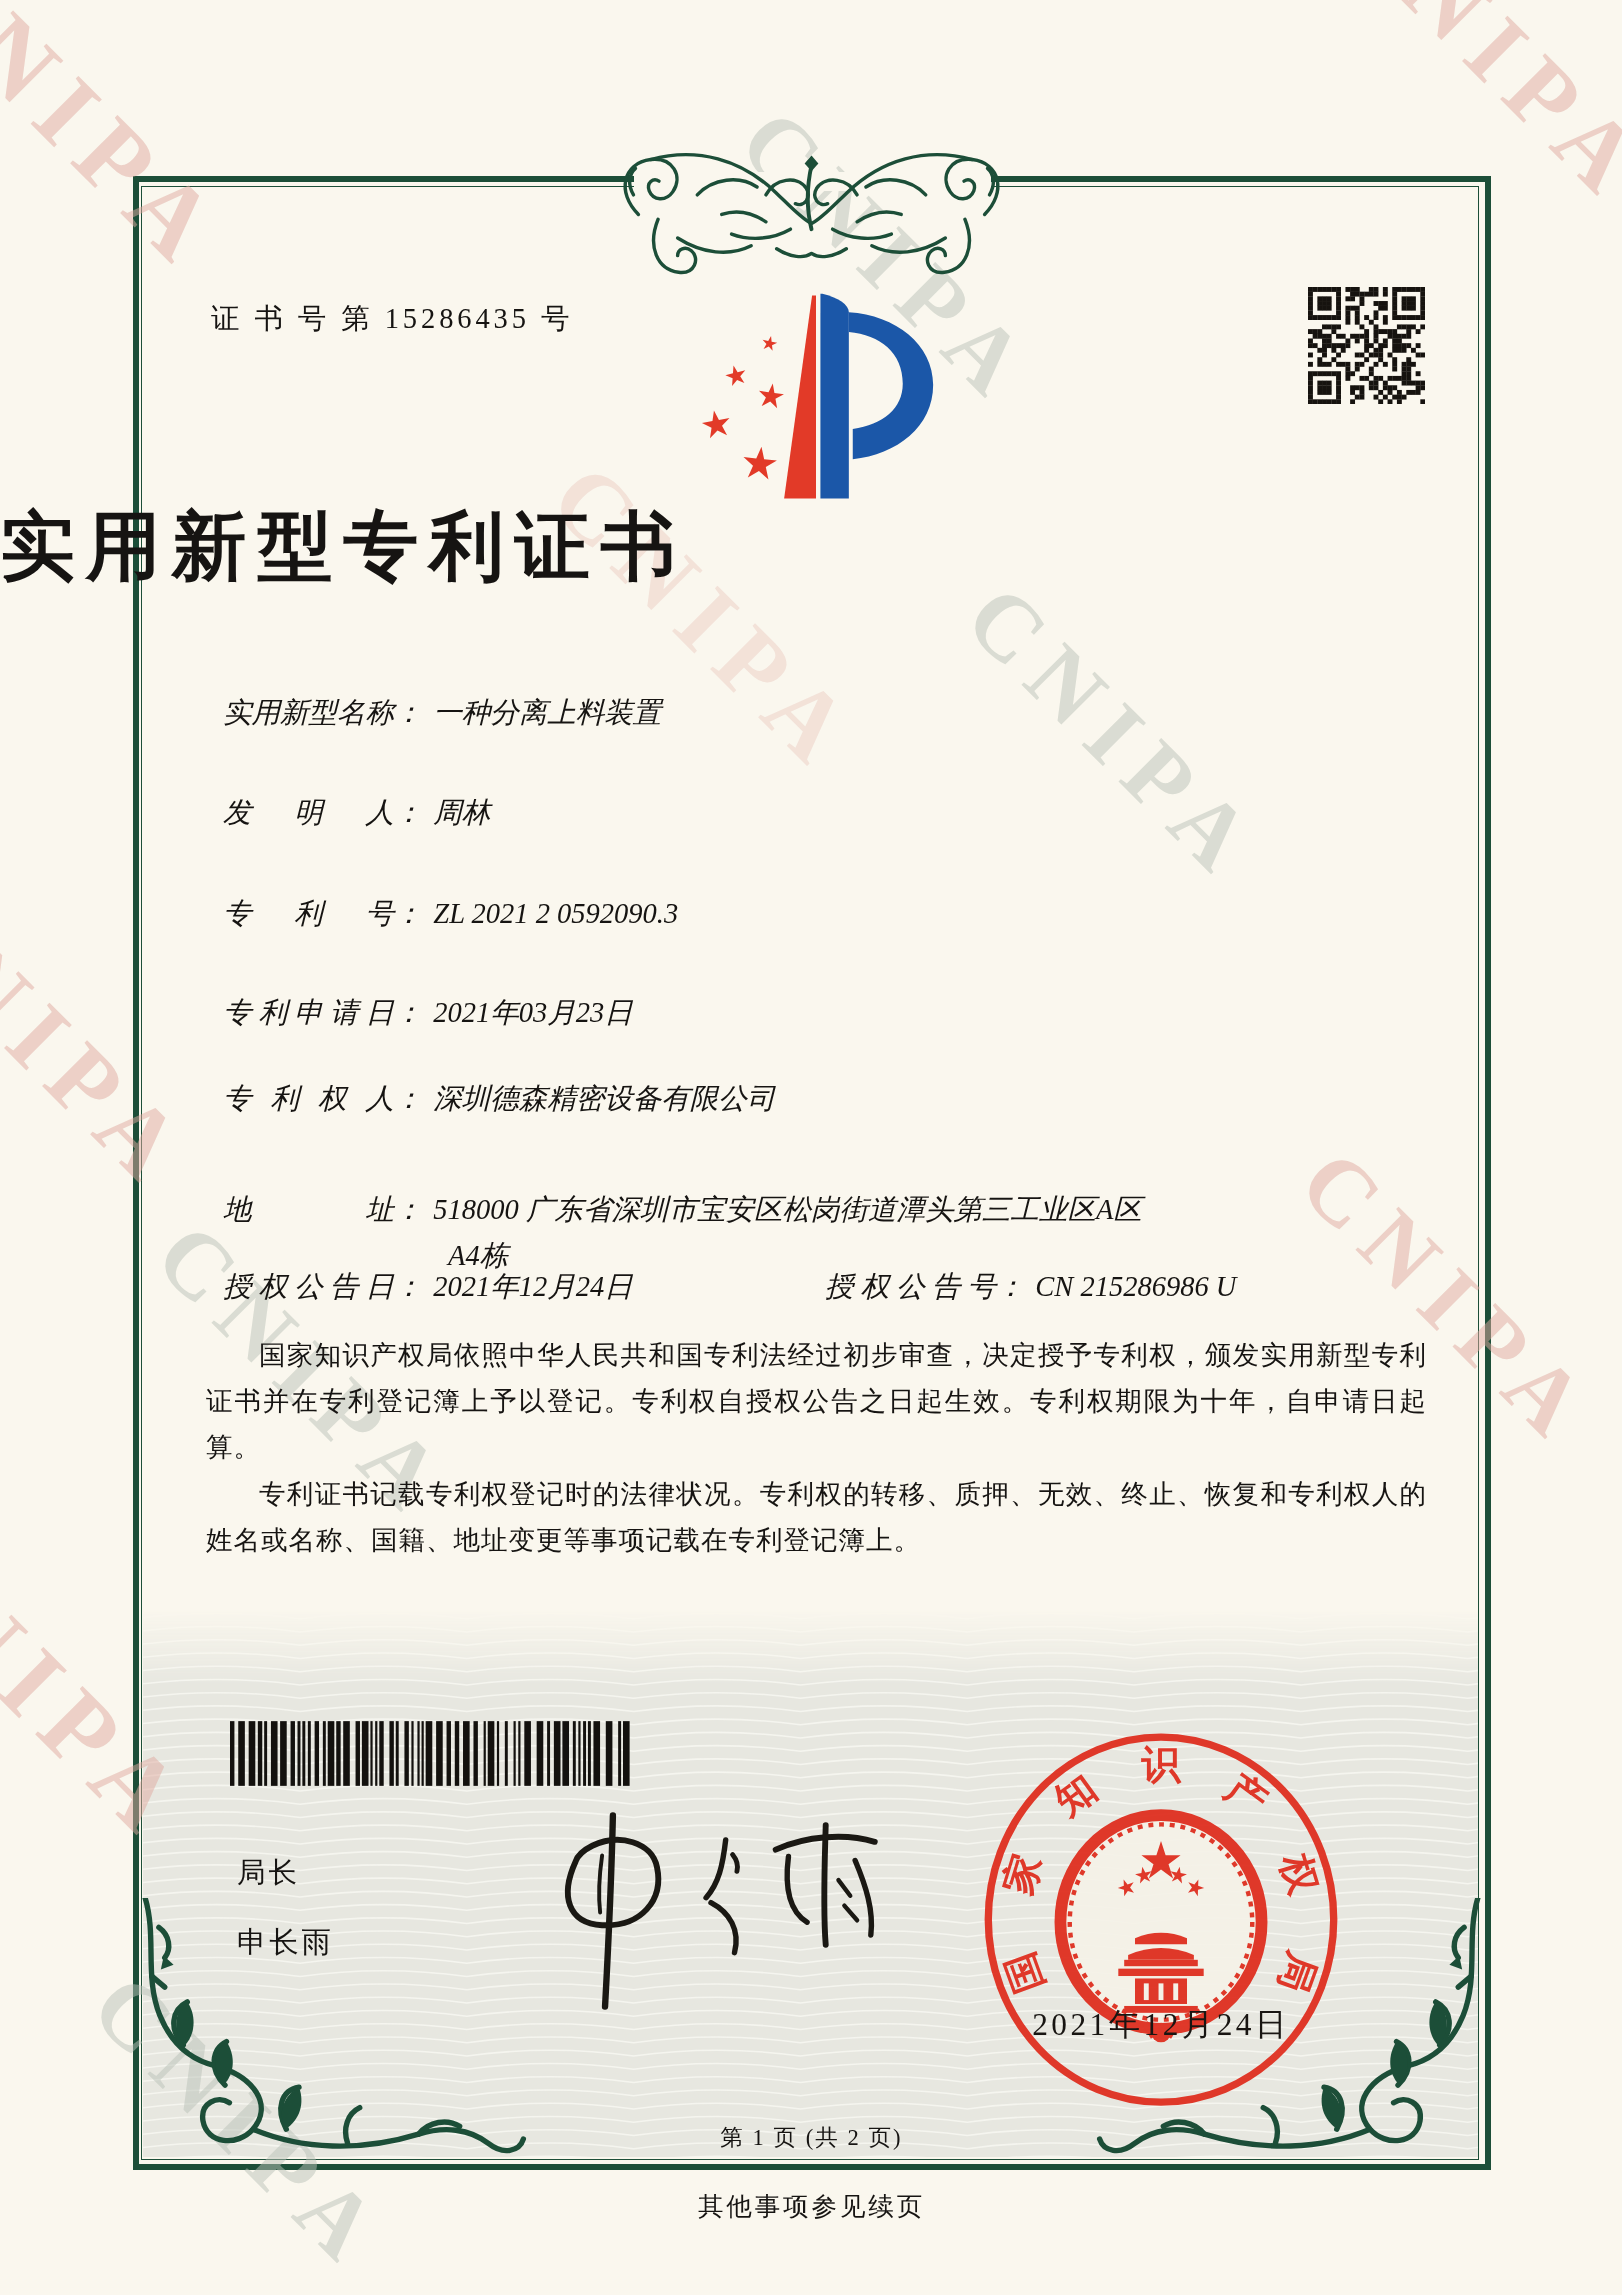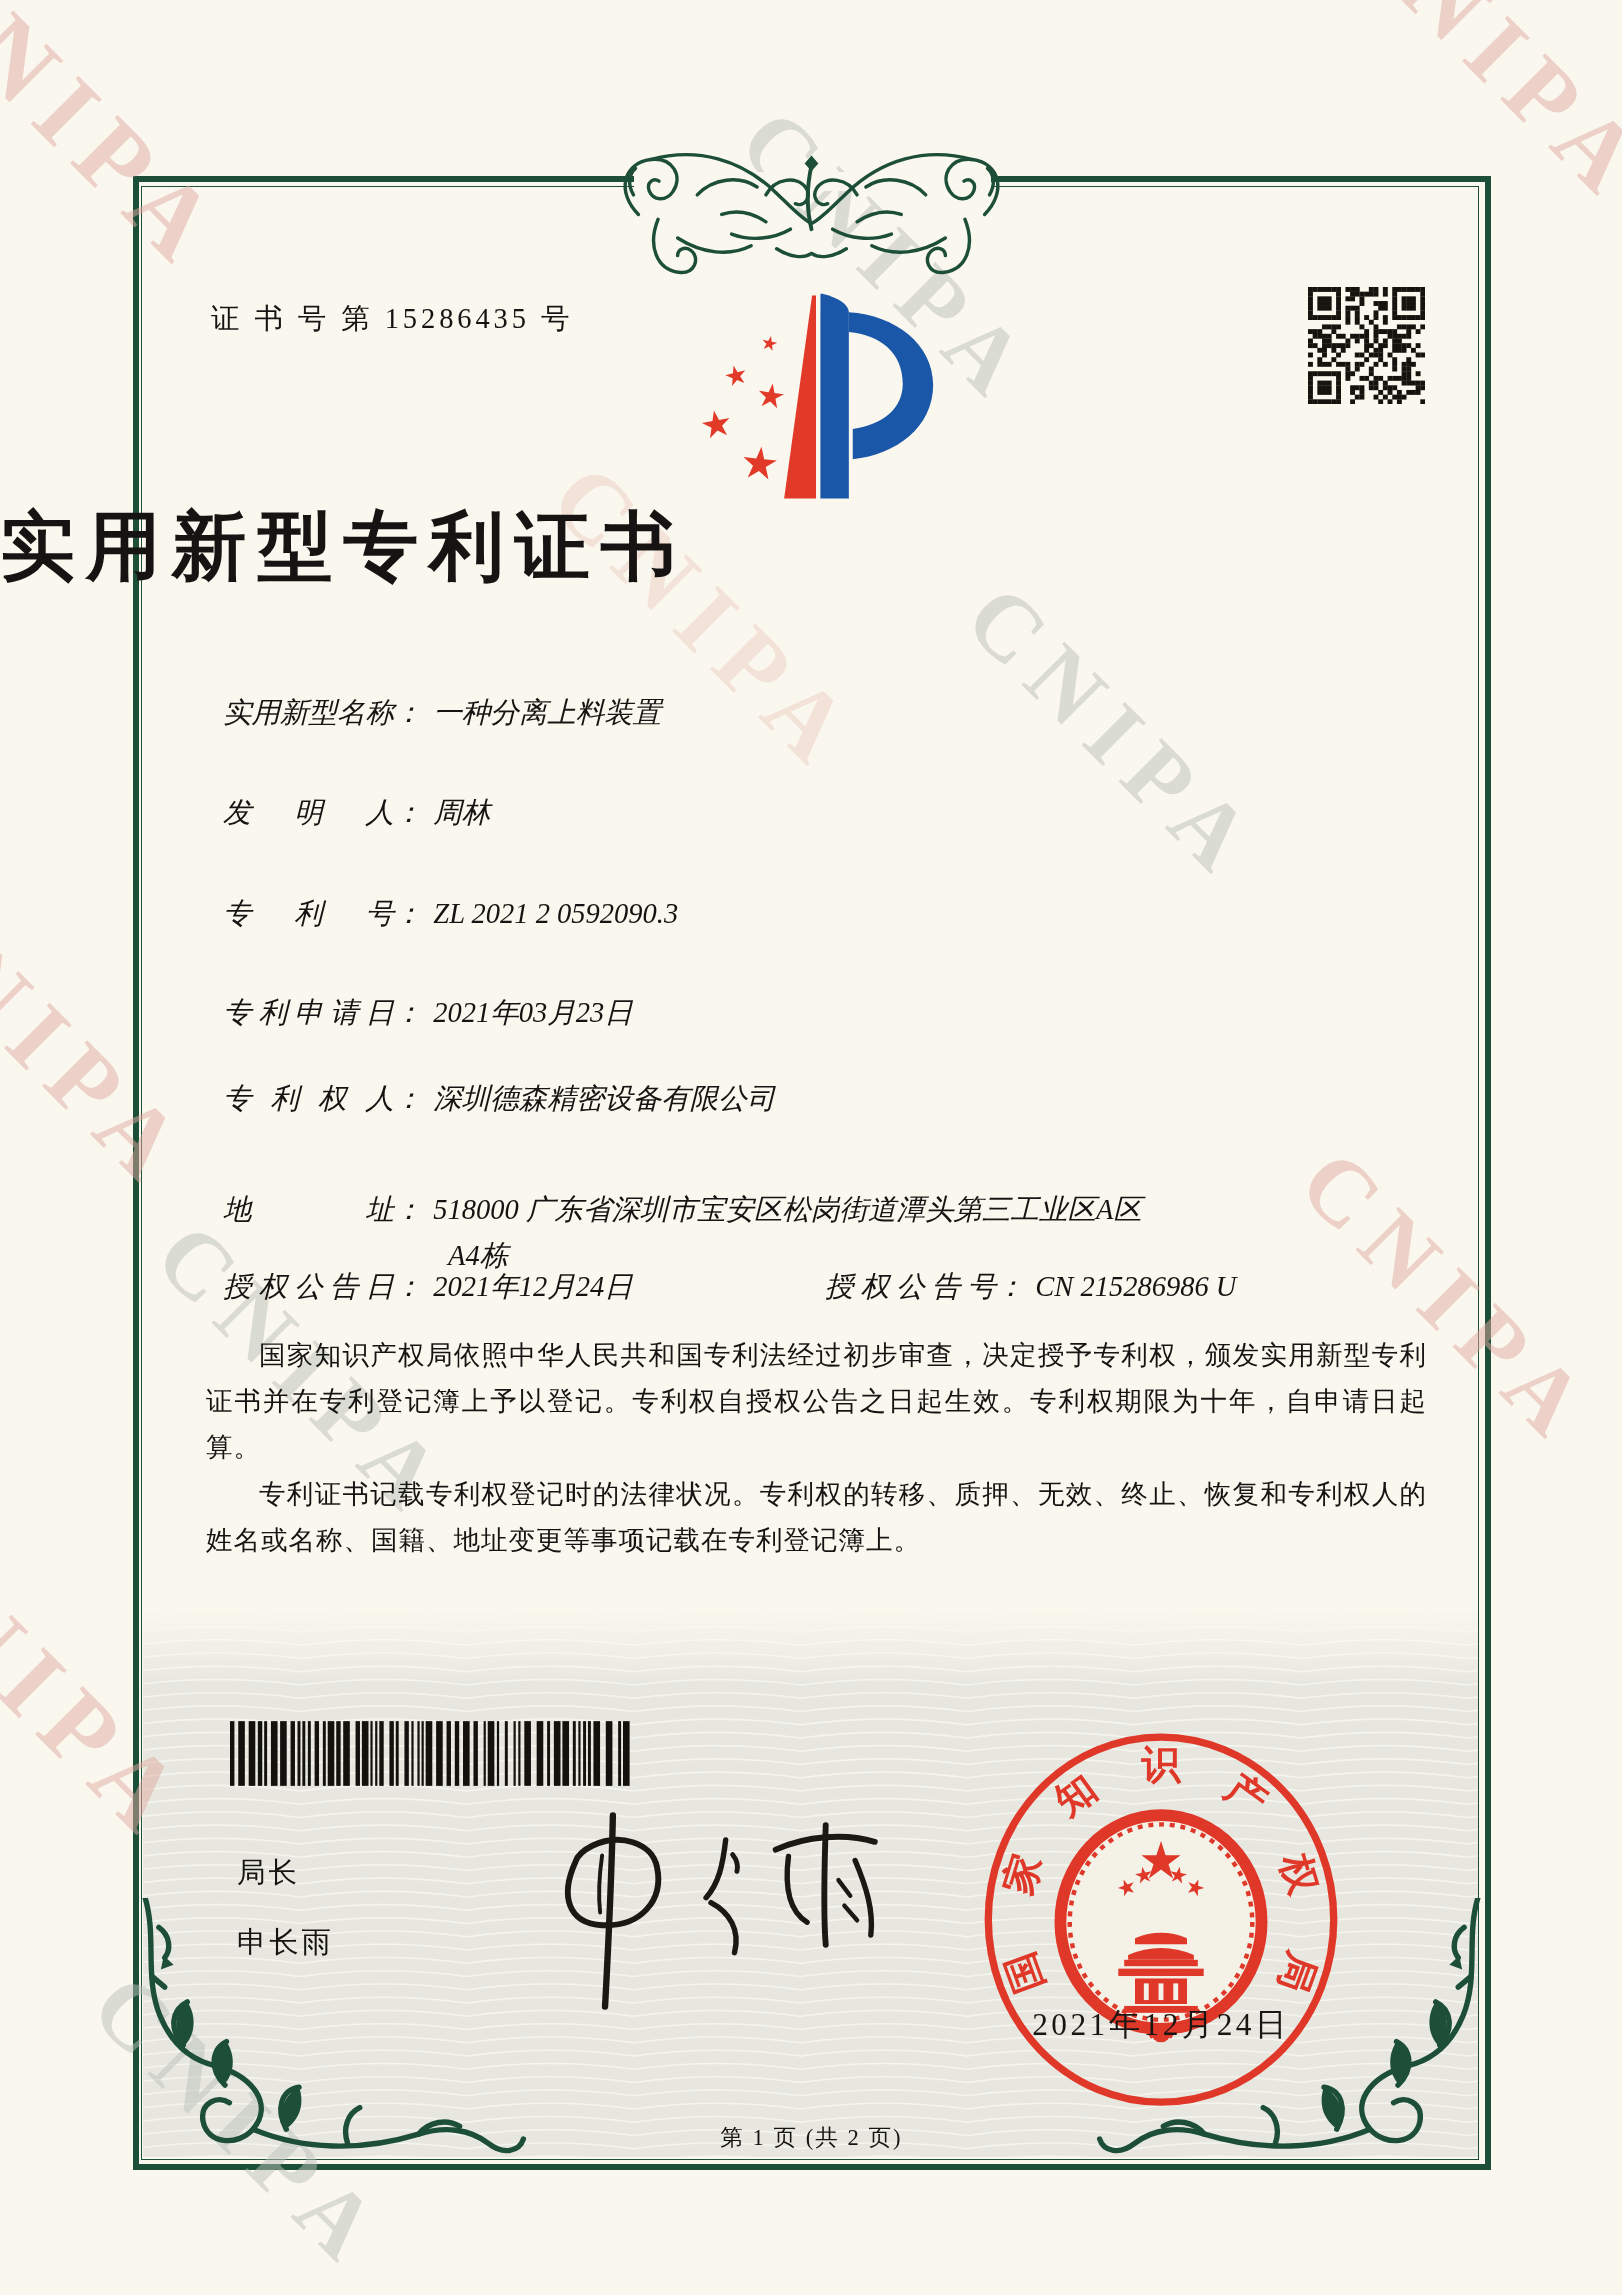--- a/index.html
+++ b/index.html
@@ -637,15 +637,16 @@
       <text class="ring-char" text-anchor="middle" dominant-baseline="middle" transform="translate(206,142) rotate(-36)">知</text>
       <text class="ring-char" text-anchor="middle" dominant-baseline="middle" transform="translate(375,83)">识</text>
       <text class="ring-char" text-anchor="middle" dominant-baseline="middle" transform="translate(544,142) rotate(36)">产</text>
       <text class="ring-char" text-anchor="middle" dominant-baseline="middle" transform="translate(649,300) rotate(73)">权</text>
       <text class="ring-char" text-anchor="middle" dominant-baseline="middle" transform="translate(645,495) rotate(110)">局</text>
     </g>
     <text id="seal-date" x="375" y="625" text-anchor="middle">2021年12月24日</text>
   </svg>
 
   <div id="page-info" class="abs">第 1 页 (共 2 页)</div>
+  <div id="next-page-note" class="abs">其他事项参见续页</div>
 
 </div>
 
 
 </body></html>

